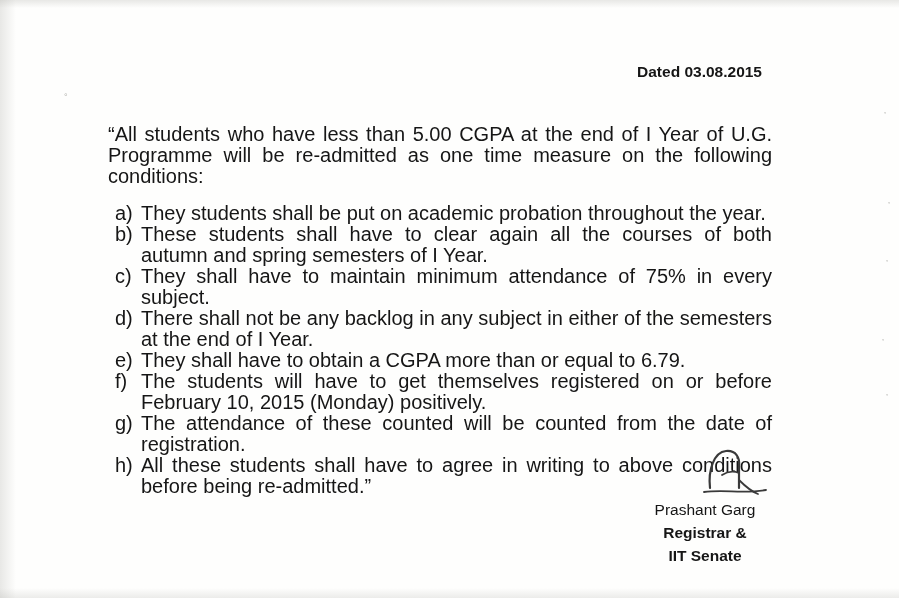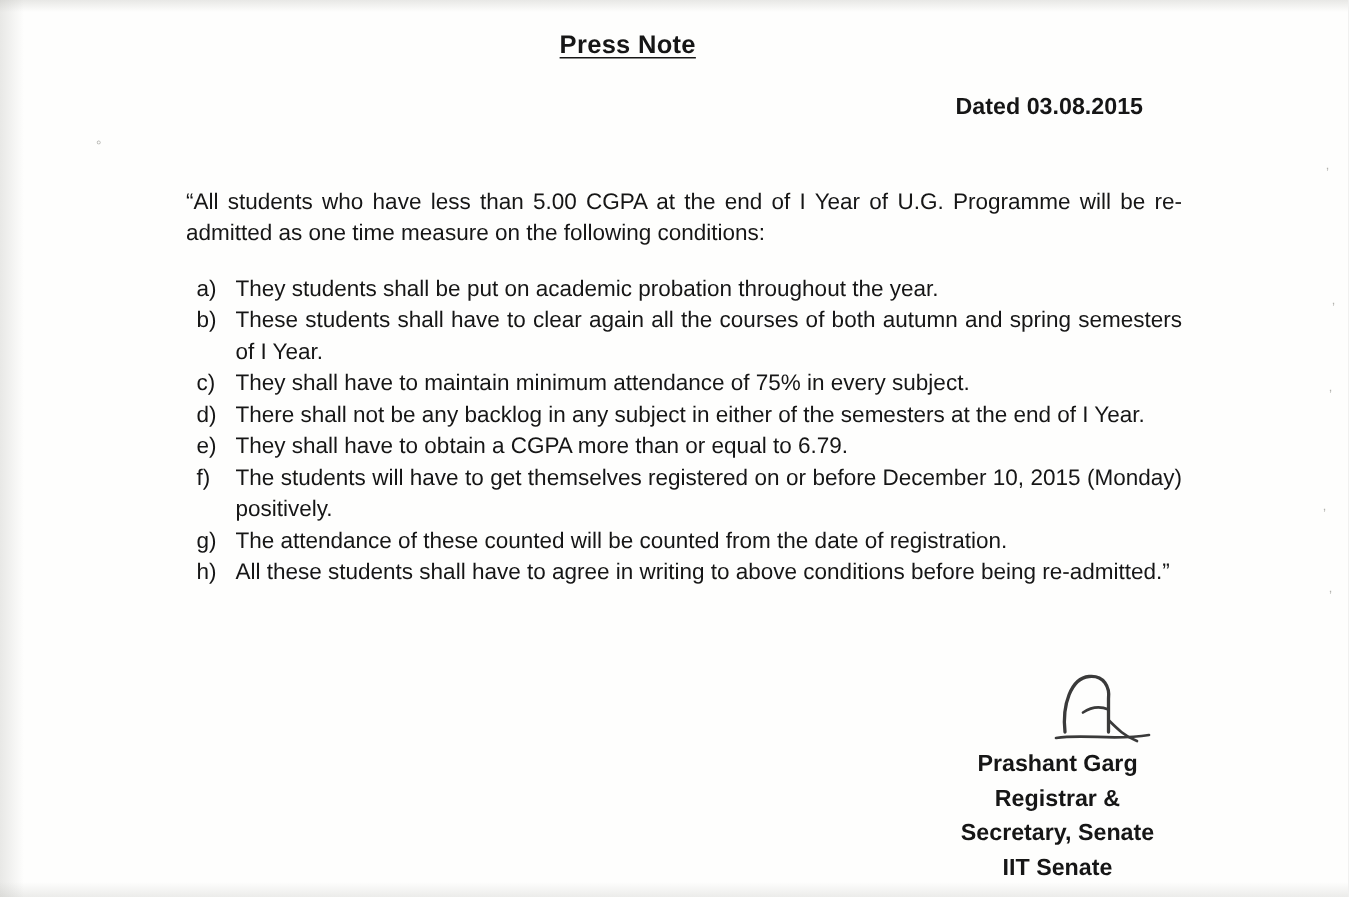--- a/index.html
+++ b/index.html
@@ -47,24 +47,24 @@
   }
   .date {
     position: absolute;
     top: 63px;
     right: 137px;
     font-size: 15.5px;
     font-weight: bold;
   }
   .content {
     position: absolute;
-    left: 124px;
+    left: 108px;
     top: 124px;
     width: 664px;
-    font-size: 15px;
+    font-size: 20px;
     line-height: 21px;
   }
   .intro {
     text-align: justify;
     margin: 0 0 16px 0;
   }
   .conditions { margin: 0; padding: 0; list-style: none; }
   .condition-item {
     display: flex;
     align-items: flex-start;
@@ -84,40 +84,39 @@
     top: 446px;
     width: 174px;
     text-align: center;
     font-size: 15.5px;
     line-height: 23px;
   }
   .signature-scribble {
     display: block;
     margin: 0 22px 2px auto;
   }
-  .signature-name { font-weight: bold; text-align: center; }
+  .signature-name { font-weight: normal; text-align: center; }
   .signature-role { font-weight: bold; }
 </style>
 </head>
 <body>
 
 <div class="page">
 
   <div class="scan-edge-left"></div>
   <div class="scan-edge-top"></div>
   <div class="scan-edge-bottom"></div>
 
   <span class="speck" style="left:64px; top:92px;">°</span>
   <span class="speck" style="left:884px; top:110px;">’</span>
   <span class="speck" style="left:888px; top:200px;">’</span>
   <span class="speck" style="left:886px; top:258px;">’</span>
   <span class="speck" style="left:882px; top:337px;">’</span>
   <span class="speck" style="left:886px; top:392px;">’</span>
 
-  <div class="title">Press Note</div>
 
   <div class="date">Dated 03.08.2015</div>
 
   <div class="content">
     <p class="intro">“All students who have less than 5.00 CGPA at the end of I Year of U.G. Programme will be re-admitted as one time measure on the following conditions:</p>
 
     <ul class="conditions">
       <li class="condition-item">
         <span class="condition-label">a)</span>
         <span class="condition-text">They students shall be put on academic probation throughout the year.</span>
@@ -133,21 +132,21 @@
       <li class="condition-item">
         <span class="condition-label">d)</span>
         <span class="condition-text">There shall not be any backlog in any subject in either of the semesters at the end of I Year.</span>
       </li>
       <li class="condition-item">
         <span class="condition-label">e)</span>
         <span class="condition-text">They shall have to obtain a CGPA more than or equal to 6.79.</span>
       </li>
       <li class="condition-item">
         <span class="condition-label">f)</span>
-        <span class="condition-text">The students will have to get themselves registered on or before December 10, 2015 (Monday) positively.</span>
+        <span class="condition-text">The students will have to get themselves registered on or before February 10, 2015 (Monday) positively.</span>
       </li>
       <li class="condition-item">
         <span class="condition-label">g)</span>
         <span class="condition-text">The attendance of these counted will be counted from the date of registration.</span>
       </li>
       <li class="condition-item">
         <span class="condition-label">h)</span>
         <span class="condition-text">All these students shall have to agree in writing to above conditions before being re-admitted.”</span>
       </li>
     </ul>
@@ -155,17 +154,16 @@
 
   <div class="signature-block">
     <svg class="signature-scribble" width="70" height="50" viewBox="0 0 70 50" fill="none" xmlns="http://www.w3.org/2000/svg">
       <path d="M10,42 C8,24 14,6 26,5 C36,4 40,12 39,20 L39,42" stroke="#3a3a3a" stroke-width="2.2" stroke-linecap="round" fill="none"></path>
       <path d="M22,29 C28,25 34,25 39,27" stroke="#3a3a3a" stroke-width="1.8" stroke-linecap="round" fill="none"></path>
       <path d="M39,34 C45,40 50,45 58,48" stroke="#3a3a3a" stroke-width="1.8" stroke-linecap="round" fill="none"></path>
       <path d="M4,46 C24,43 42,48 66,44" stroke="#3a3a3a" stroke-width="1.8" stroke-linecap="round" fill="none"></path>
     </svg>
     <div class="signature-name">Prashant Garg</div>
     <div class="signature-role">Registrar &amp;</div>
-    <div class="signature-role">Secretary, Senate</div>
     <div class="signature-role">IIT Senate</div>
   </div>
 
 </div>
 
 </body></html>

